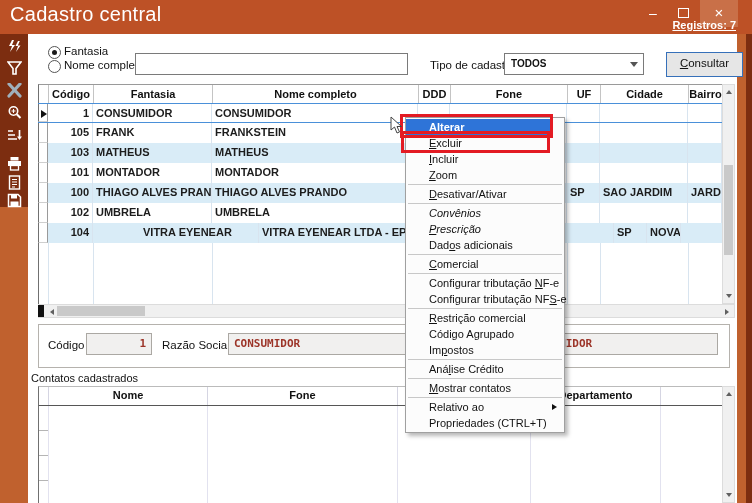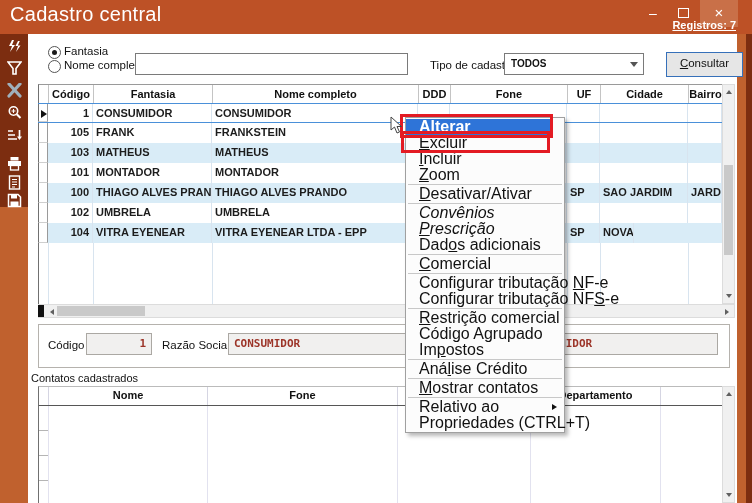--- a/index.html
+++ b/index.html
@@ -65,21 +65,21 @@
     line-height:20px;padding:0 5px;overflow:hidden;white-space:nowrap;}
   
   .contacts-title{left:31px;top:372px;font-size:11px;color:#111;}
   .contacts-header{left:38px;top:386px;height:18px;display:flex;border-left:1px solid #707070;border-top:1px solid #bbb;border-bottom:2px solid #565656;background:#fff;}
   .chead{box-sizing:border-box;border-right:1px solid #d5d5e2;font-weight:600;text-align:center;line-height:17px;overflow:hidden;white-space:nowrap;}
   .contacts-body{left:38px;top:406px;width:684px;height:97px;border-left:1px solid #707070;background:#fff;}
   .chcell{position:absolute;left:0;width:10px;height:25px;box-sizing:border-box;background:#fff;border-right:1px solid #9a9a9a;border-bottom:1px solid #b5b5b5;}
   
   .menu{left:405px;top:117px;width:158px;background:#FCFCFC;border:1px solid #A0A0A0;
     box-shadow:3px 3px 4px rgba(0,0,0,.28);padding:1px 0;z-index:50;}
-  .mitem{height:16px;line-height:16px;padding-left:13px;font-size:16px;color:#111;white-space:nowrap;position:relative;}
+  .mitem{height:16px;line-height:16px;padding-left:23px;font-size:11px;color:#111;white-space:nowrap;position:relative;}
   .mitem.sel{background:#2E74D8;color:#fff;font-weight:bold;margin-right:11px;}
   .mitem.ital{font-style:italic;}
   .msep{border-top:1px solid #C8C8C8;margin:1px 2px;height:0;}
   .subarrow{position:absolute;right:7px;top:4.5px;width:0;height:0;border-top:3.5px solid transparent;border-bottom:3.5px solid transparent;border-left:5px solid #111;}
   .redbox{border:3px solid #E31B23;z-index:60;background:transparent;}
   .cursor{z-index:70;}
   u{text-decoration:underline;}
 </style>
 </head>
 <body>
@@ -242,21 +242,21 @@
         <div class="gcell" style="width: 206px;">UMBRELA</div>
         <div class="gcell" style="width: 32px;"></div>
         <div class="gcell" style="width: 117px;"></div>
         <div class="gcell" style="width: 33px;"></div>
         <div class="gcell" style="width: 88px;"></div>
         <div class="gcell" style="width: 34px;"></div>
       </div>
       <div class="grow striped">
         <div class="gcell rowhdr" style="width: 10px;"></div>
         <div class="gcell right" style="width: 45px;">104</div>
-        <div class="gcell" style="width: 119px;">VITRA EYENEAR</div>
+        <div class="gcell" style="width: 119px; margin-left: 47px;">VITRA EYENEAR</div>
         <div class="gcell" style="width: 206px;">VITRA EYENEAR LTDA - EPP</div>
         <div class="gcell" style="width: 32px;"></div>
         <div class="gcell" style="width: 117px;"></div>
         <div class="gcell" style="width: 33px;">SP</div>
         <div class="gcell" style="width: 34px;">NOVA O</div>
       </div>
     </div>
   <div class="abs grid-filler" id="grid-filler">
       <div class="vline" style="left: 9px;"></div>
       <div class="vline" style="left: 54px;"></div>

